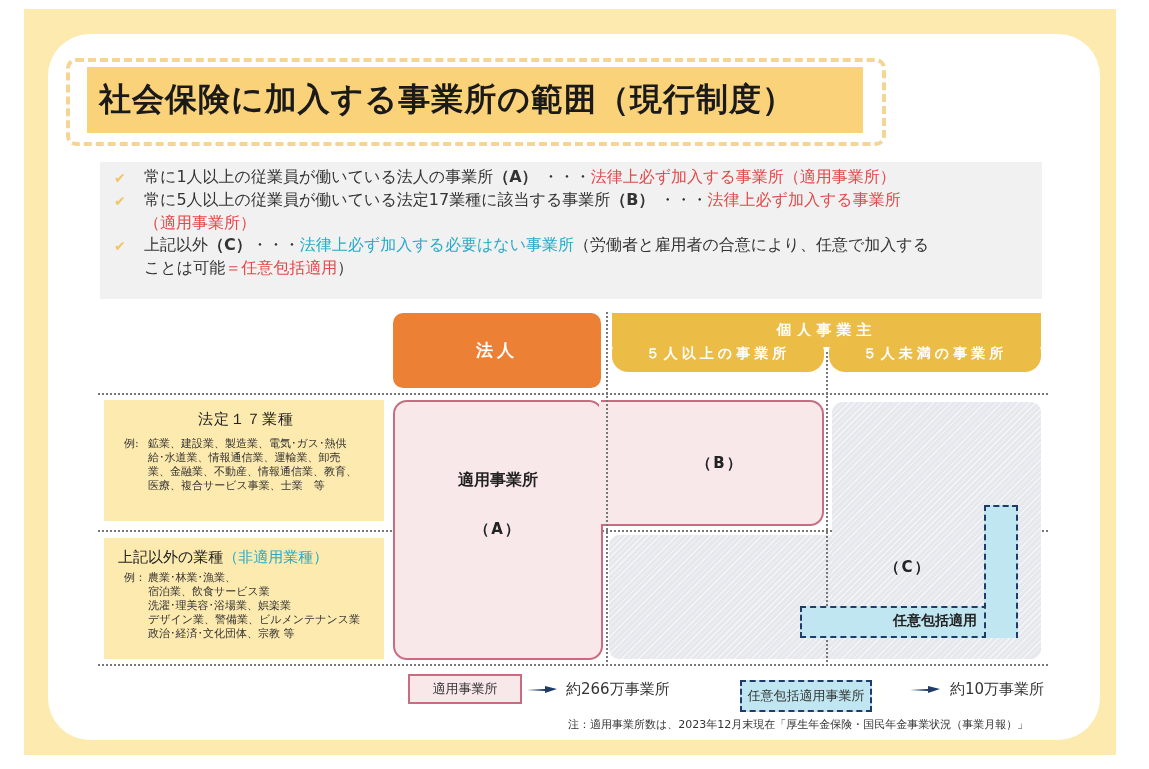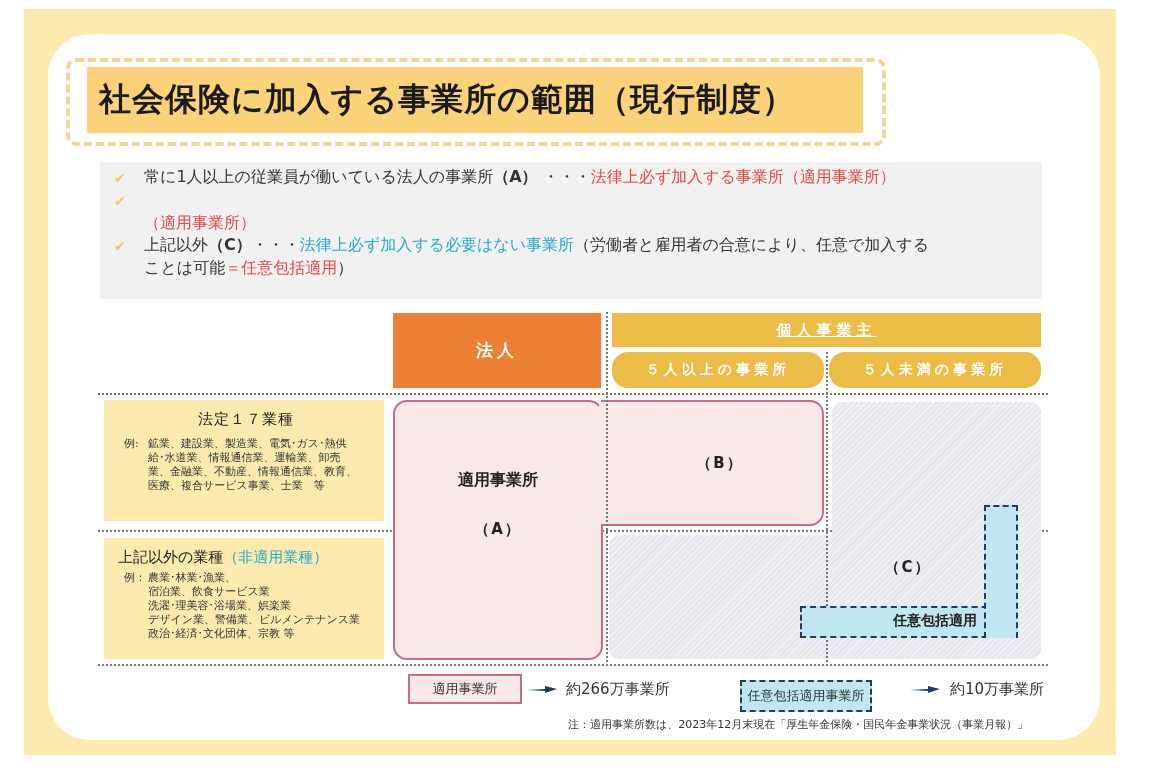--- a/index.html
+++ b/index.html
@@ -18,24 +18,24 @@
   .notes-box { position: absolute; left: 100px; top: 162px; width: 942px; height: 137px; background: #f1f1f1; padding: 4px 10px 0 14px; }
   .note-line { font-size: 16px; line-height: 22px; display: flex; align-items: flex-start; color: #333; }
   .note-line .check { width: 30px; flex: none; color: #f3c463; font-size: 14px; padding-top: 1px; }
   .note-indent { padding-left: 30px; font-size: 16px; line-height: 22px; color: #333; }
   .red { color: #e2494b; }
   .cyan { color: #27a9c9; }
   .bold { font-weight: bold; }
 
   
   .hdr-hojin { position: absolute; left: 393px; top: 313px; width: 208px; height: 75px; background: #ec8136;
-    color: #fff; font-weight: bold; font-size: 17px; display: flex; align-items: center; justify-content: center; letter-spacing: 4px; }
+    color: #fff; font-weight: bold; font-size: 17px; display: flex; align-items: center; justify-content: center; letter-spacing: 4px; border-radius: 10px; }
   .hdr-kojin { position: absolute; left: 612px; top: 313px; width: 429px; height: 34px; background: #ebbd47;
-    color: #fff; font-weight: bold; font-size: 15px; display: flex; align-items: center; justify-content: center; letter-spacing: 5px; text-decoration: underline; }
-  .hdr-sub { position: absolute; top: 352px; height: 36px; background: #ebbd47; color: #fff; font-weight: bold; font-size: 14px;
+    color: #fff; font-weight: bold; font-size: 15px; display: flex; align-items: center; justify-content: center; letter-spacing: 5px; }
+  .hdr-sub { position: absolute; top: 336px; height: 36px; background: #ebbd47; color: #fff; font-weight: bold; font-size: 14px;
     display: flex; align-items: center; justify-content: center; letter-spacing: 4px; border-radius: 16px; }
   .hdr-sub.s1 { left: 612px; width: 212px; }
   .hdr-sub.s2 { left: 829px; width: 212px; }
 
   
   .hdot { position: absolute; height: 0; border-top: 2px dotted #777; }
   .vdot { position: absolute; width: 0; border-left: 2px dotted #777; }
 
   
   .cat-box { position: absolute; left: 104px; width: 280px; background: #fdeaae; padding: 10px 10px 0 14px; }
@@ -94,20 +94,24 @@
 <div class="notes-box">
   <div class="note-line">
     <span class="check">✔</span>
     <span>
       <span>常に1人以上の従業員が働いている法人の事業所</span><span class="bold">（A）</span>
       <span>・・・</span><span class="red">法律上必ず加入する事業所（適用事業所）</span>
     </span>
   </div>
   <div class="note-line">
     <span class="check">✔</span>
+    <span>
+      <span>常に5人以上の従業員が働いている法定17業種に該当する事業所</span><span class="bold">（B）</span>
+      <span>・・・</span><span class="red">法律上必ず加入する事業所</span>
+    </span>
   </div>
   <div class="note-indent red">（適用事業所）</div>
   <div class="note-line">
     <span class="check">✔</span>
     <span>
       <span>上記以外</span><span class="bold">（C）</span><span>・・・</span><span class="cyan">法律上必ず加入する必要はない事業所</span><span>（労働者と雇用者の合意により、任意で加入する</span>
     </span>
   </div>
   <div class="note-indent">
     <span>ことは可能</span><span class="red">＝任意包括適用</span><span>）</span>

